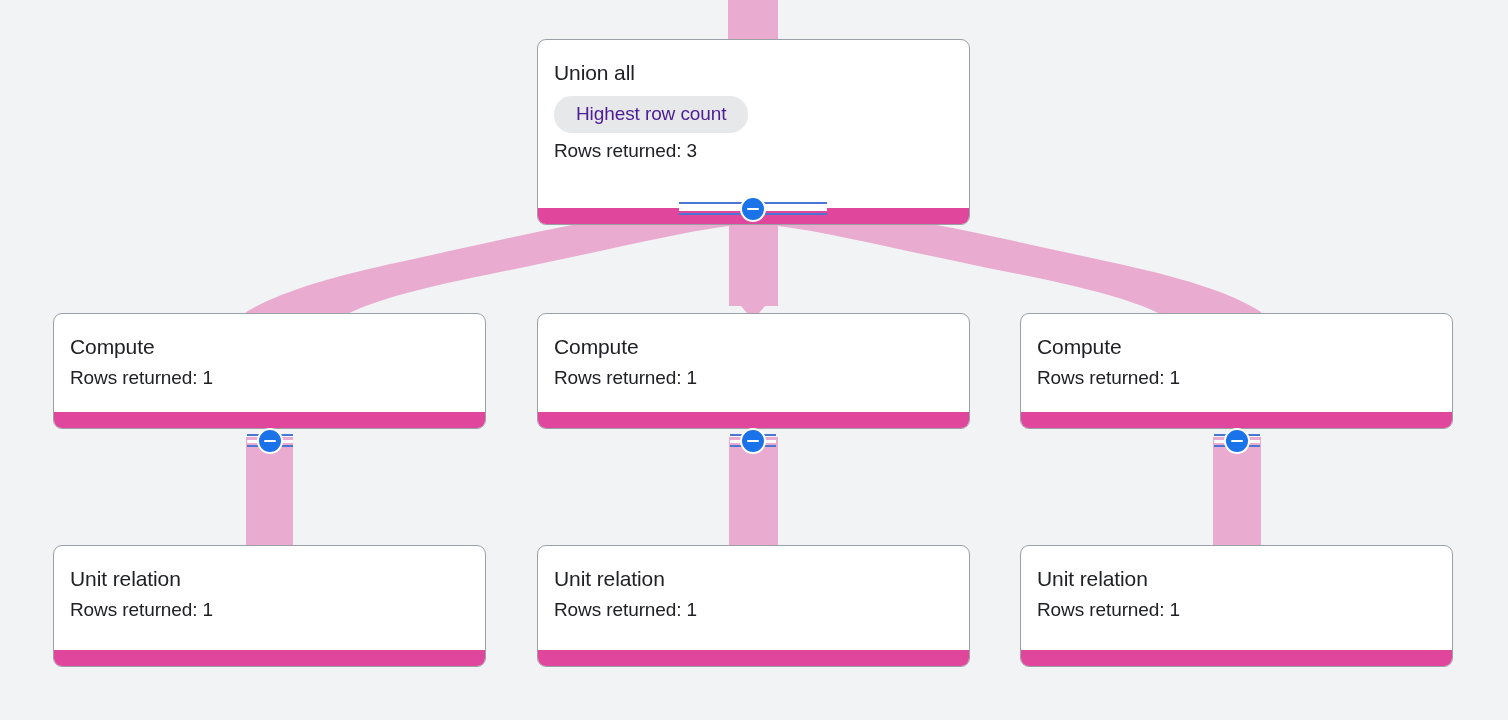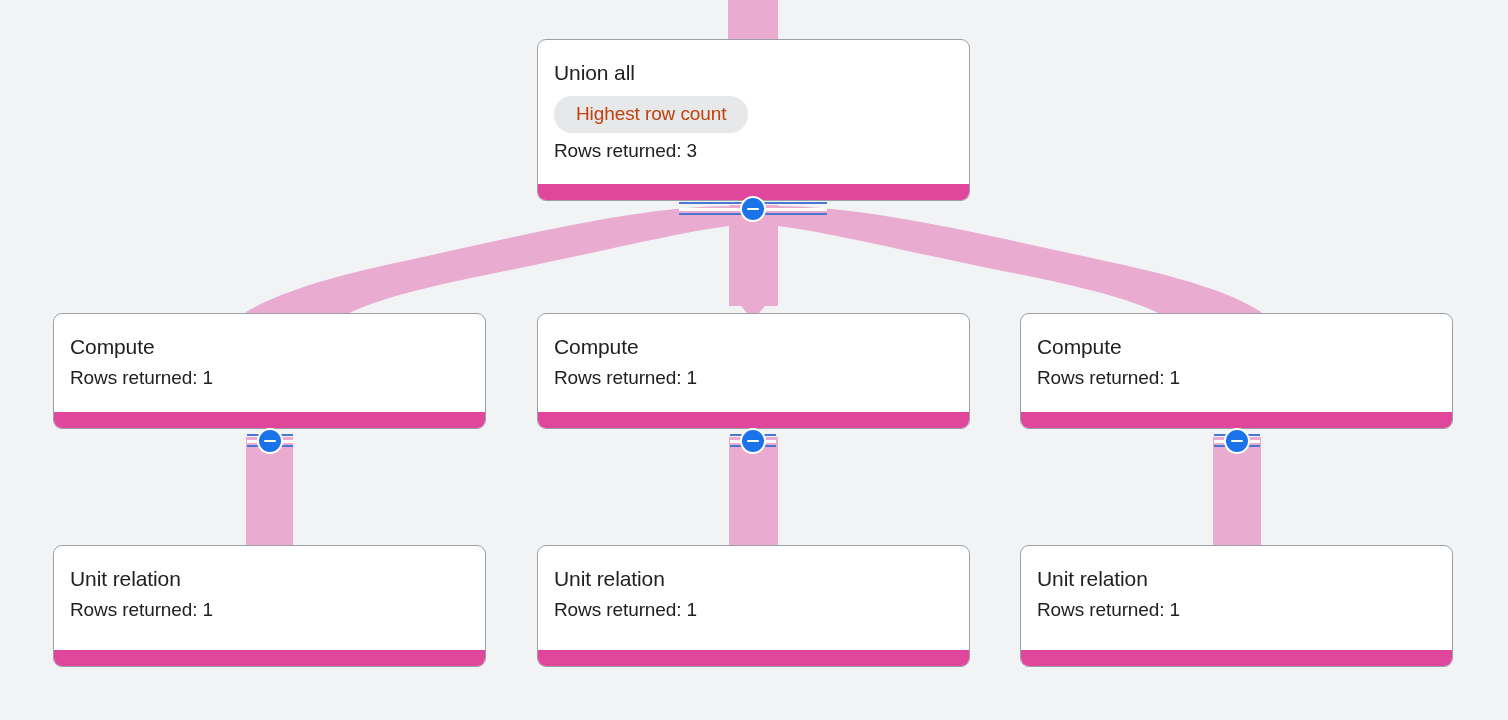--- a/index.html
+++ b/index.html
@@ -44,21 +44,21 @@
     line-height: 26px;
     color: #202124;
     font-weight: 400;
     letter-spacing: -0.1px;
     white-space: nowrap;
   }
   .node-badge {
     display: inline-block;
     margin-top: 10px;
     background: #e6e8ea;
-    color: #c2410c;
+    color: #4c1d95;
     font-size: 19px;
     line-height: 22px;
     border-radius: 18px;
     padding: 7px 22px 8px 22px;
     letter-spacing: -0.1px;
     white-space: nowrap;
   }
   .node-rows {
     margin-top: 6px;
     font-size: 19px;
@@ -143,21 +143,21 @@
              C908,252 828,232 778,226
              Z" fill="#e9abd0"></path>
 
     <path d="M246,437 L293,437 L293,548 L246,548 Z" fill="#e9abd0"></path>
 
     <path d="M729,437 L778,437 L778,548 L729,548 Z" fill="#e9abd0"></path>
 
     <path d="M1213,437 L1261,437 L1261,548 L1213,548 Z" fill="#e9abd0"></path>
   </svg>
 
-  <div class="node" style="left:537px; top:39px; width:433px; height:162px;">
+  <div class="node" style="left:537px; top:39px; width:433px; height:186px;">
     <div class="node-body">
       <div class="node-title">Union all</div>
       <div class="node-badge">Highest row count</div>
       <div class="node-rows">Rows returned: 3</div>
     </div>
     <div class="node-bar"></div>
   </div>
   <div class="collapse-rails" style="left:679px; top:200px; width:148px;">
     <i class="r1"></i>
       <i class="r2"></i>

